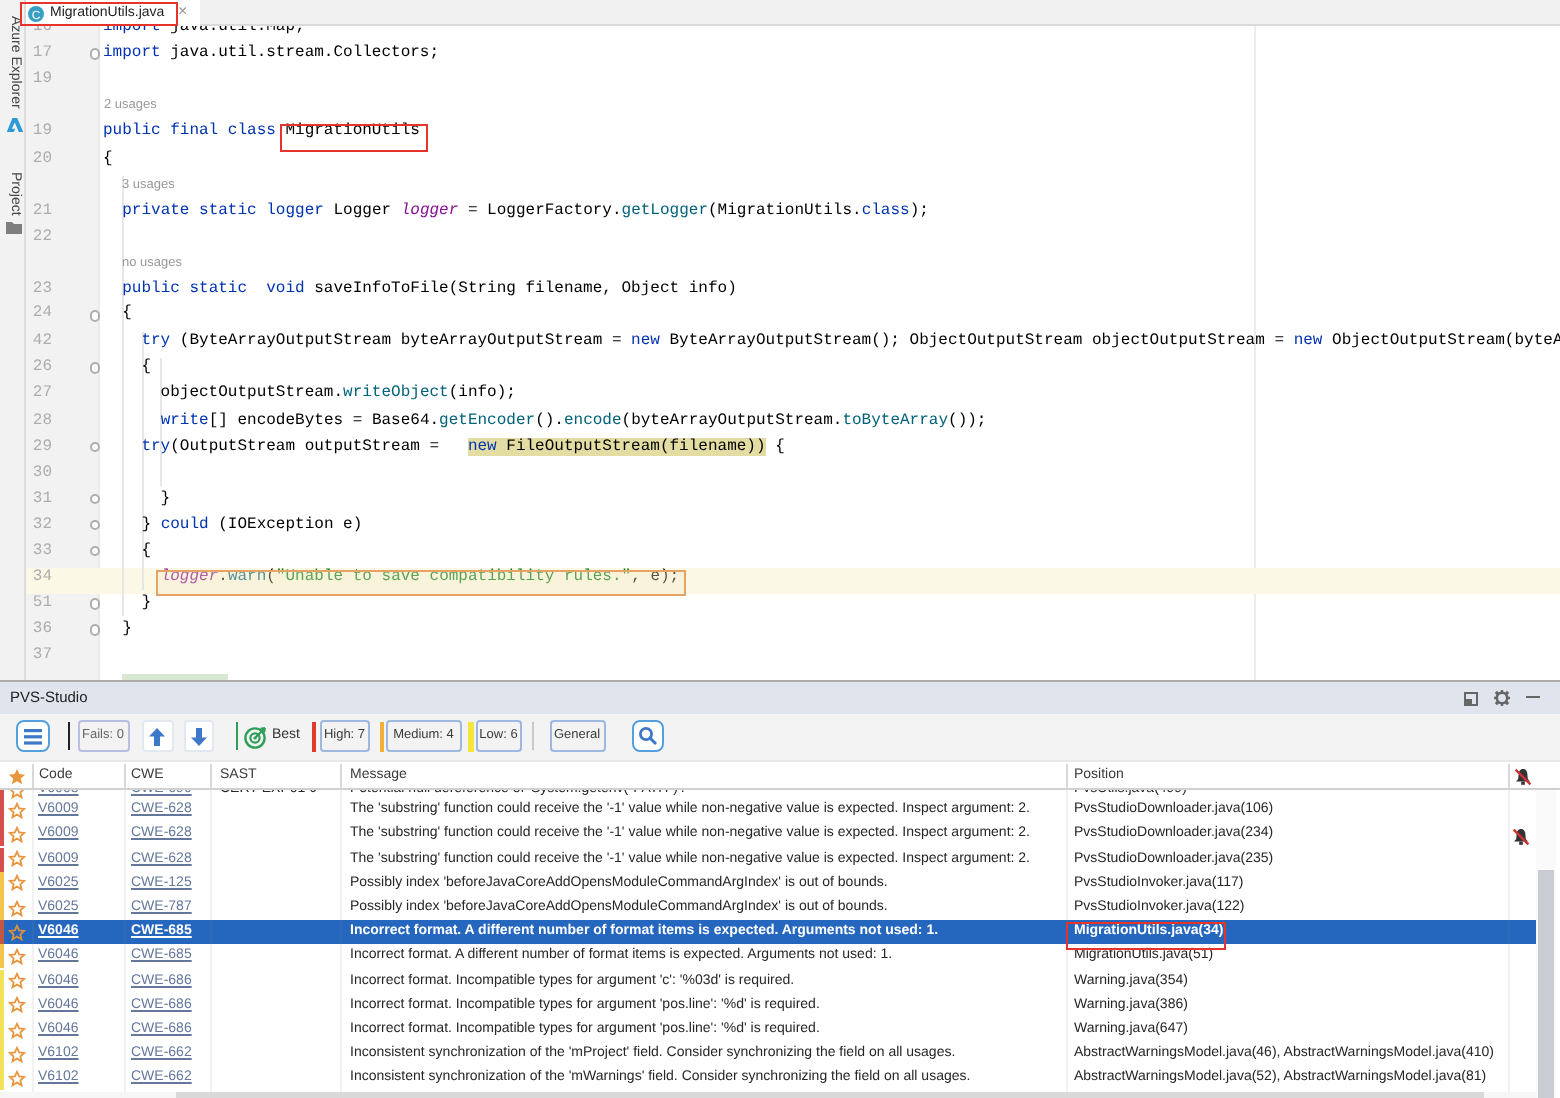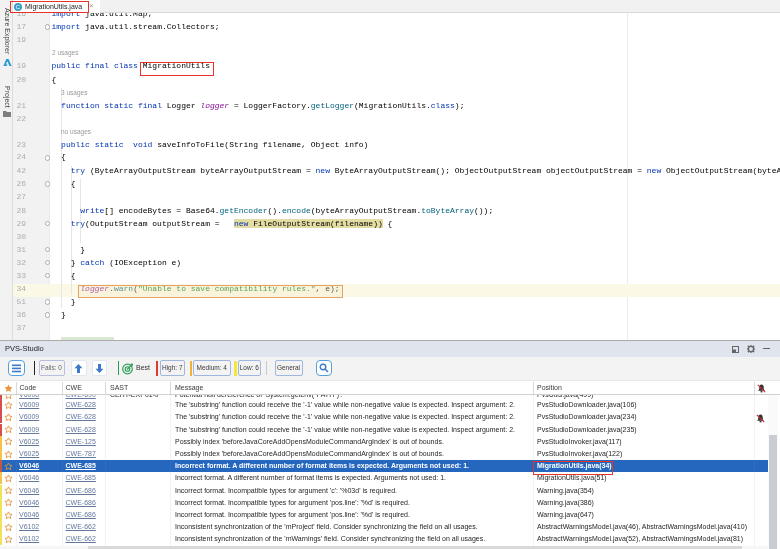--- a/index.html
+++ b/index.html
@@ -88,33 +88,33 @@
 <div class="abs" style="left:48px;top:75px;width:1px;height:220px;background:#E6E6E6;"></div>
 <div class="abs" style="left:57.5px;top:153px;width:1px;height:129px;background:#E6E6E6;"></div>
 <div class="abs" style="left:67px;top:166px;width:1px;height:64px;background:#E6E6E6;"></div>
 <div class="cl" style="top:-6px"><span class="ln">16</span><span class="cd"><span class="k">import</span> java.util.Map;</span></div>
 <div class="cl" style="top:7.1px"><span class="ln">17</span><span class="cd"><span class="k">import</span> java.util.stream.Collectors;</span></div>
 <div class="cl" style="top:20.2px"><span class="ln">19</span></div>
 <div class="usg" style="top:33.3px;left:39px;">2 usages</div>
 <div class="cl" style="top:46.4px"><span class="ln">19</span><span class="cd"><span class="k">public final class</span> MigrationUtils</span></div>
 <div class="cl" style="top:59.5px"><span class="ln">20</span><span class="cd">{</span></div>
 <div class="usg" style="top:72.6px;left:48px;">3 usages</div>
-<div class="cl" style="top:85.7px"><span class="ln">21</span><span class="cd">  <span class="k">function static final</span> Logger <span class="fld">logger</span> = LoggerFactory.<span class="mth">getLogger</span>(MigrationUtils.<span class="k">class</span>);</span></div>
+<div class="cl" style="top:85.7px"><span class="ln">21</span><span class="cd">  <span class="k">private static logger</span> Logger <span class="fld">logger</span> = LoggerFactory.<span class="mth">getLogger</span>(MigrationUtils.<span class="k">class</span>);</span></div>
 <div class="cl" style="top:98.8px"><span class="ln">22</span></div>
 <div class="usg" style="top:111.9px;left:48px;">no usages</div>
 <div class="cl" style="top:125px"><span class="ln">23</span><span class="cd">  <span class="k">public static  void</span> saveInfoToFile(String filename, Object info)</span></div>
 <div class="cl" style="top:137px"><span class="ln">24</span><span class="cd">  {</span></div>
 <div class="cl" style="top:151.2px"><span class="ln">42</span><span class="cd">    <span class="k">try</span> (ByteArrayOutputStream byteArrayOutputStream = <span class="k">new</span> ByteArrayOutputStream(); ObjectOutputStream objectOutputStream = <span class="k">new</span> ObjectOutputStream(byteArrayOutputStream))</span></div>
 <div class="cl" style="top:164.3px"><span class="ln">26</span><span class="cd">    {</span></div>
-<div class="cl" style="top:177.4px"><span class="ln">27</span></div>
+<div class="cl" style="top:177.4px"><span class="ln">27</span><span class="cd">      objectOutputStream.<span class="mth">writeObject</span>(info);</span></div>
 <div class="cl" style="top:190.5px"><span class="ln">28</span><span class="cd">      <span class="k">write</span>[] encodeBytes = Base64.<span class="mth">getEncoder</span>().<span class="mth">encode</span>(byteArrayOutputStream.<span class="mth">toByteArray</span>());</span></div>
 <div class="cl" style="top:203.6px"><span class="ln">29</span><span class="cd">    <span class="k">try</span>(OutputStream outputStream =   <span class="hl29"><span class="k">new</span> FileOutputStream(filename))</span> {</span></div>
 <div class="cl" style="top:216.7px"><span class="ln">30</span></div>
 <div class="cl" style="top:229.8px"><span class="ln">31</span><span class="cd">      }</span></div>
-<div class="cl" style="top:242.9px"><span class="ln">32</span><span class="cd">    } <span class="k">catch</span> (IOException e)</span></div>
+<div class="cl" style="top:242.9px"><span class="ln">32</span><span class="cd">    } <span class="k">could</span> (IOException e)</span></div>
 <div class="cl" style="top:256px"><span class="ln">33</span><span class="cd">    {</span></div>
 <div class="cl" style="top:269.1px"><span class="ln">34</span><span class="cd">      <span class="fld">logger</span>.<span class="mth">warn</span>(<span class="s">"Unable to save compatibility rules."</span>, e);</span></div>
 <div class="cl" style="top:282.2px"><span class="ln">51</span><span class="cd">    }</span></div>
 <div class="cl" style="top:295.3px"><span class="ln">36</span><span class="cd">  }</span></div>
 <div class="cl" style="top:308.4px"><span class="ln">37</span></div>
 <div class="fold" style="top:11px"></div>
 <div class="fold" style="top:142px"></div>
 <div class="fold" style="top:168px"></div>
 <div class="fold" style="top:207.5px"></div>
 <div class="fold" style="top:233.7px"></div>

